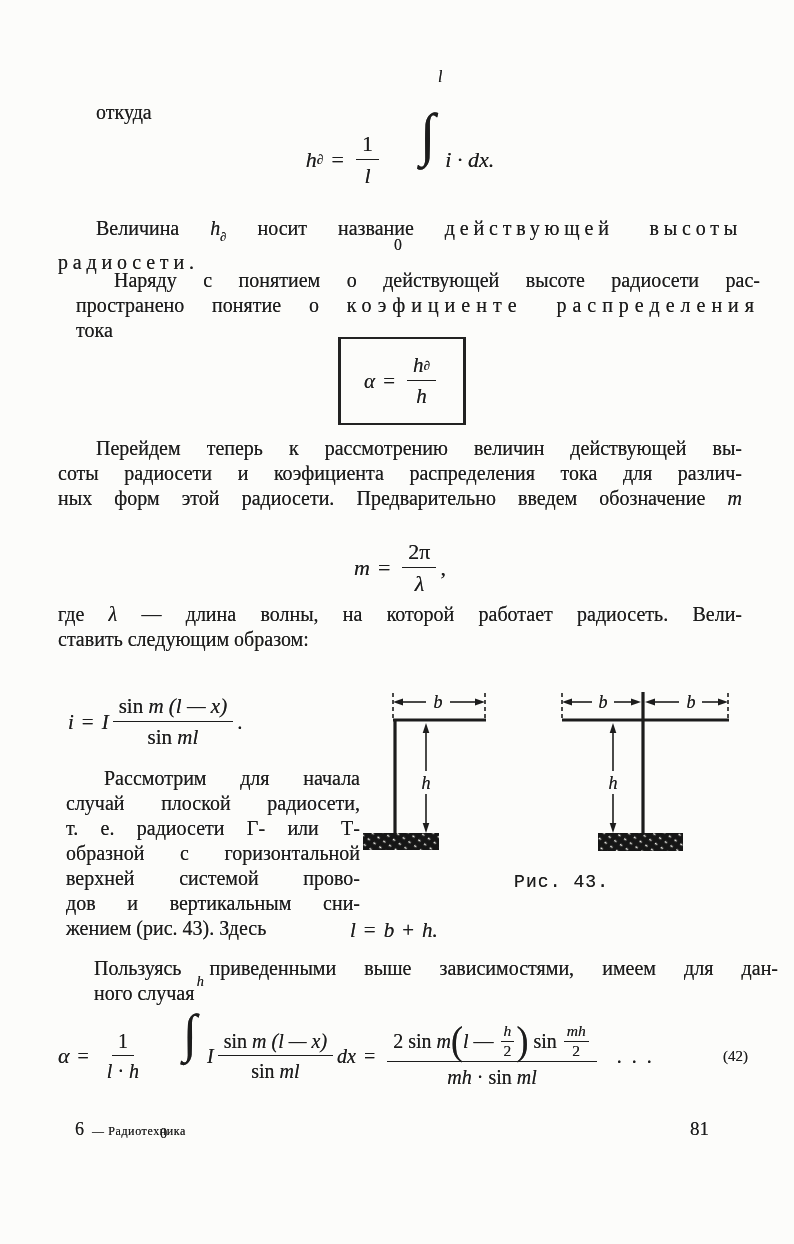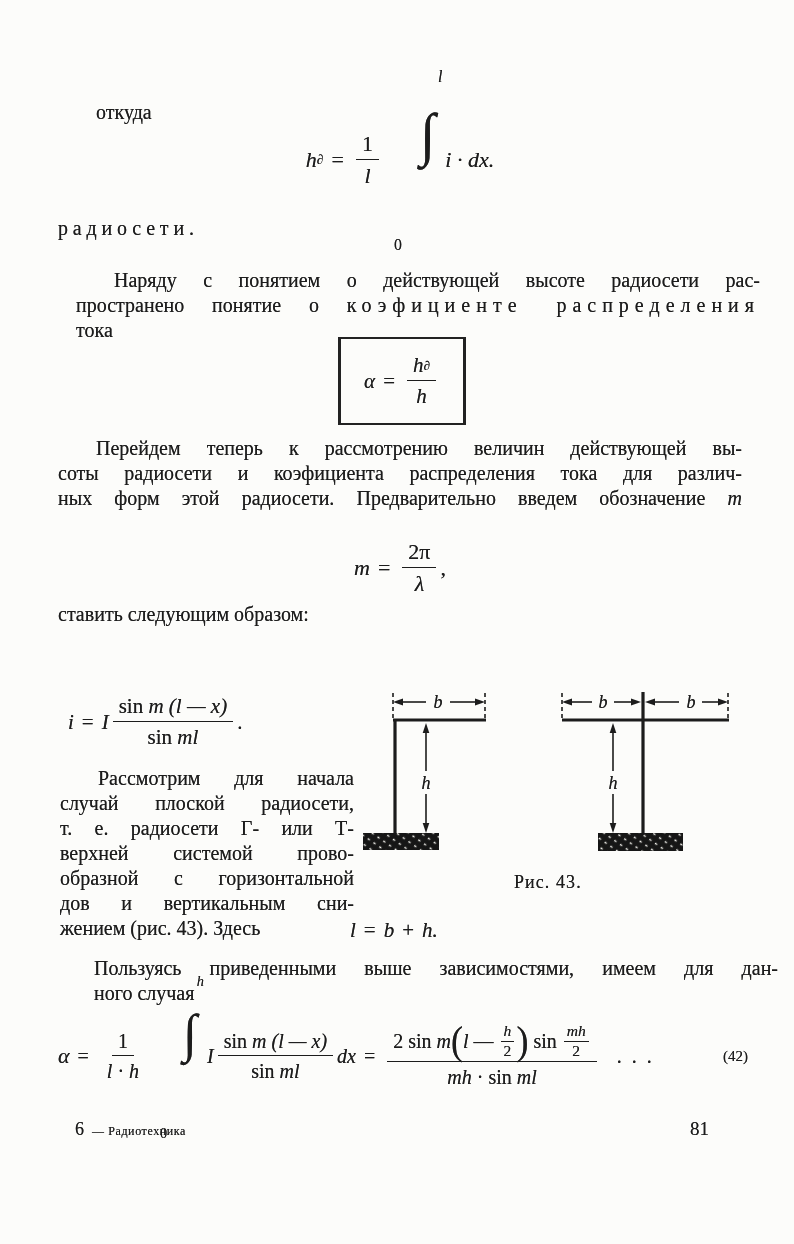--- a/index.html
+++ b/index.html
@@ -67,20 +67,21 @@
     </span>
     <span class="intwrap">
       <span class="int">∫</span>
       <span class="ilim top mi">l</span>
       <span class="ilim bot">0</span>
     </span>
     <span class="mi">i · dx.</span>
   </div>
 
   <div class="abs" style="left:58px; width:684px; top:216px;">
+    <div class="wrapline jl ind"><span>Величина </span><span class="mi">h</span><span class="sub">∂</span><span> носит название </span><span class="sp1">действующей высоты</span></div>
     <div class="wrapline sp1"><span>радиосети.</span></div>
   </div>
 
   <div class="abs" style="left:58px; width:684px; top:268px;margin-left:18px;">
     <div class="wrapline jl ind"><span>Наряду с понятием о действующей высоте радиосети рас-</span></div>
     <div class="wrapline jl"><span>пространено понятие о </span><span class="sp2">коэфициенте распределения</span></div>
     <div class="wrapline"><span>тока</span></div>
   </div>
 
   <div class="abs boxed" style="left:338px; top:337px; width:122px; height:84px;">
@@ -107,42 +108,43 @@
     <span class="mi">m</span>
     <span class="op">=</span>
     <span class="frac">
       <span class="num"><span>2π</span></span>
       <span class="den"><span class="mi">λ</span></span>
     </span>
     <span>,</span>
   </div>
 
   <div class="abs" style="left:58px; width:684px; top:602px;">
+    <div class="wrapline jl"><span>где </span><span class="mi">λ</span><span> — длина волны, на которой работает радиосеть. Вели-</span></div>
     <div class="wrapline"><span>ставить следующим образом:</span></div>
   </div>
 
   <div class="abs" style="left:58px; top:678px; width:684px; height:280px;">
 
     <div class="abs eqrow" style="left:10px; top:16px; font-size:21px;">
       <span class="mi">i</span>
       <span class="op">=</span>
       <span class="mi">I</span>
       <span class="frac">
         <span class="num"><span>sin </span><span class="mi">m (l — x)</span></span>
         <span class="den"><span>sin </span><span class="mi">ml</span></span>
       </span>
       <span>.</span>
     </div>
 
-    <div class="abs" style="left:2px; top:88px; width:294px;">
+    <div class="abs" style="left:8px; top:88px; width:294px;">
       <div class="wrapline jl ind"><span>Рассмотрим для начала</span></div>
       <div class="wrapline jl"><span>случай плоской радиосети,</span></div>
       <div class="wrapline jl"><span>т. е. радиосети Г- или Т-</span></div>
+      <div class="wrapline jl"><span>образной с горизонтальной</span></div>
       <div class="wrapline jl"><span>верхней системой прово-</span></div>
-      <div class="wrapline jl"><span>образной с горизонтальной</span></div>
       <div class="wrapline jl"><span>дов и вертикальным сни-</span></div>
       <div class="wrapline"><span>жением (рис. 43). Здесь</span></div>
     </div>
 
     <svg class="abs" style="left:294px; top:0px;" width="390" height="215" viewBox="0 0 390 215">
       <defs>
         <pattern id="gnd" width="7" height="7" patternUnits="userSpaceOnUse" patternTransform="rotate(35)">
           <rect width="7" height="7" fill="#161616"></rect>
           <line x1="0" y1="3.5" x2="7" y2="3.5" stroke="#f2f1ec" stroke-width="1.4" stroke-dasharray="2.5 4.5"></line>
         </pattern>
@@ -185,21 +187,21 @@
       </g>
       <g font-size="18" font-style="italic" fill="#1c1c1c" text-anchor="middle">
         <text x="86" y="30">b</text>
         <text x="251" y="30">b</text>
         <text x="339" y="30">b</text>
         <text x="74" y="111">h</text>
         <text x="261" y="111">h</text>
       </g>
     </svg>
 
-    <div class="abs caption" style="left:456px; top:194px;">
+    <div class="abs caption" style="left:456px; top:194px;font-family:Liberation Mono, monospace;">
       <span>Рис. 43.</span>
     </div>
 
     <div class="abs eqrow" style="left:292px; top:240px; font-size:21px;">
       <span class="mi">l</span>
       <span class="op">=</span>
       <span class="mi">b</span>
       <span class="op">+</span>
       <span class="mi">h.</span>
     </div>

